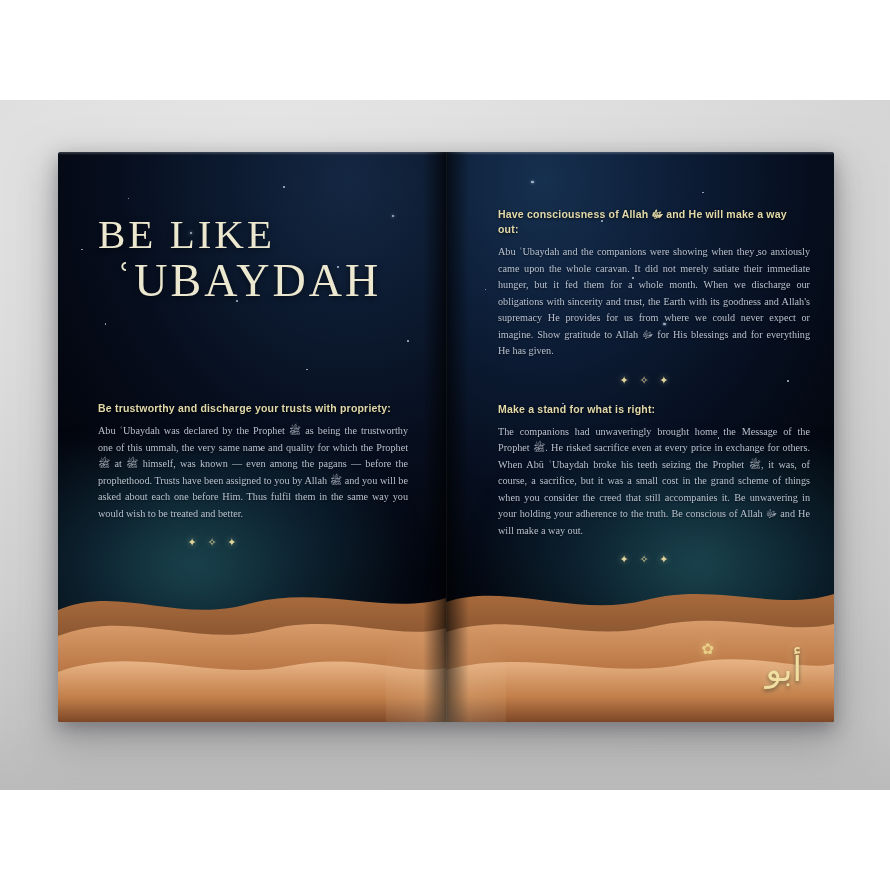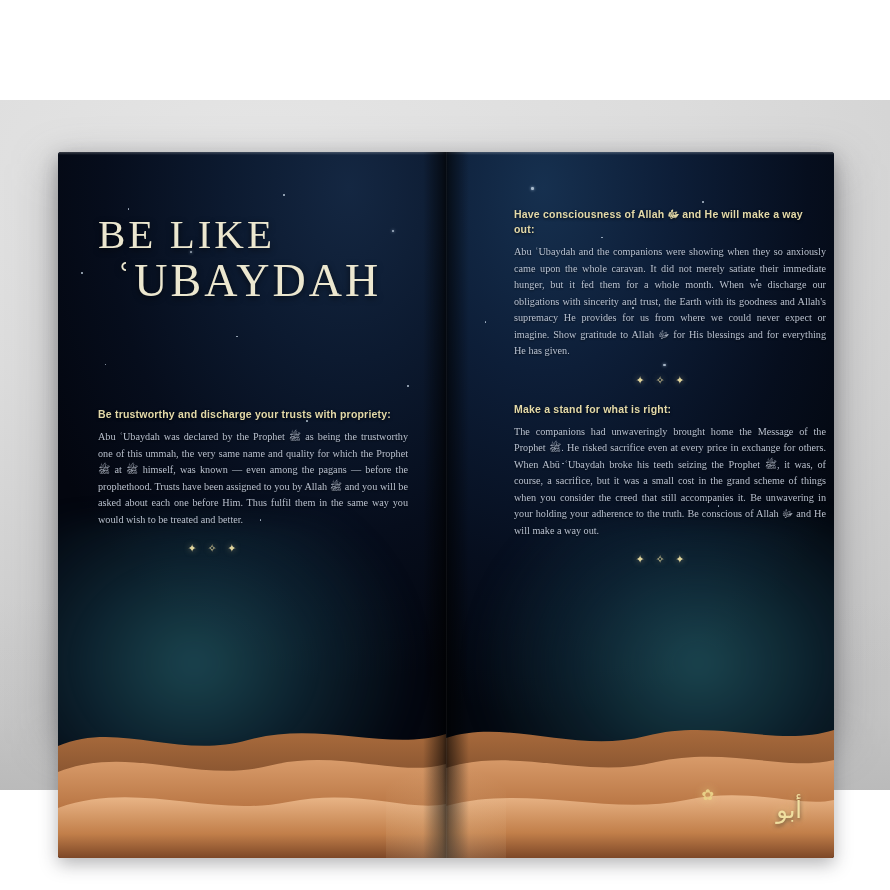--- a/index.html
+++ b/index.html
@@ -49,21 +49,21 @@
     background: rgba(70,70,75,0.30);
     filter: blur(22px);
     border-radius: 6px;
     transform: translateY(14px) scaleX(0.985);
   }
   #magazine {
     position: absolute;
     left: 58px;
     top: 152px;
     width: 776px;
-    height: 706px;
+    height: 570px;
     display: flex;
     border-radius: 3px;
     overflow: hidden;
     box-shadow: 0 6px 18px rgba(40,40,45,0.35);
   }
   .page {
     position: relative;
     width: 50%;
     height: 100%;
     overflow: hidden;
@@ -180,28 +180,28 @@
     font-family: "Liberation Serif", serif;
     font-size: 10.2px;
     line-height: 1.62;
     text-align: justify;
     text-shadow: 0 1px 2px rgba(0,0,0,0.65);
     opacity: .92;
   }
   .left-body {
     position: absolute;
     left: 40px;
-    top: 256px;
+    top: 250px;
     width: 310px;
   }
   .left-body .subhead { margin-bottom: 9px; display: block; }
 
   .right-col {
     position: absolute;
-    left: 68px;
+    left: 52px;
     top: 56px;
     width: 312px;
   }
   .right-col .subhead { display: block; margin-bottom: 9px; }
   .sect2 { margin-top: 16px; }
 
   .ornament {
     margin: 14px auto 0;
     width: 56px;
     text-align: center;
@@ -224,21 +224,21 @@
   }
   .calligraphy .word {
     display: block;
     color: #f0dfa0;
     font-family: "DejaVu Sans", sans-serif;
     font-size: 40px;
     line-height: 1.0;
     text-shadow: 0 0 10px rgba(240,220,150,0.65), 0 2px 4px rgba(0,0,0,0.6);
     direction: rtl;
   }
-  .calligraphy .word.w1 { font-size: 24px; margin-right: 6px; }
+  .calligraphy .word.w1 { font-size: 34px; margin-right: 6px; }
   .calligraphy .word.w2 { font-size: 40px; }
   .calligraphy .lamp {
     position: absolute;
     right: 94px;
     top: -12px;
     color: #e8cf86;
     font-size: 15px;
     text-shadow: 0 0 8px rgba(232,207,134,0.8);
   }
 

